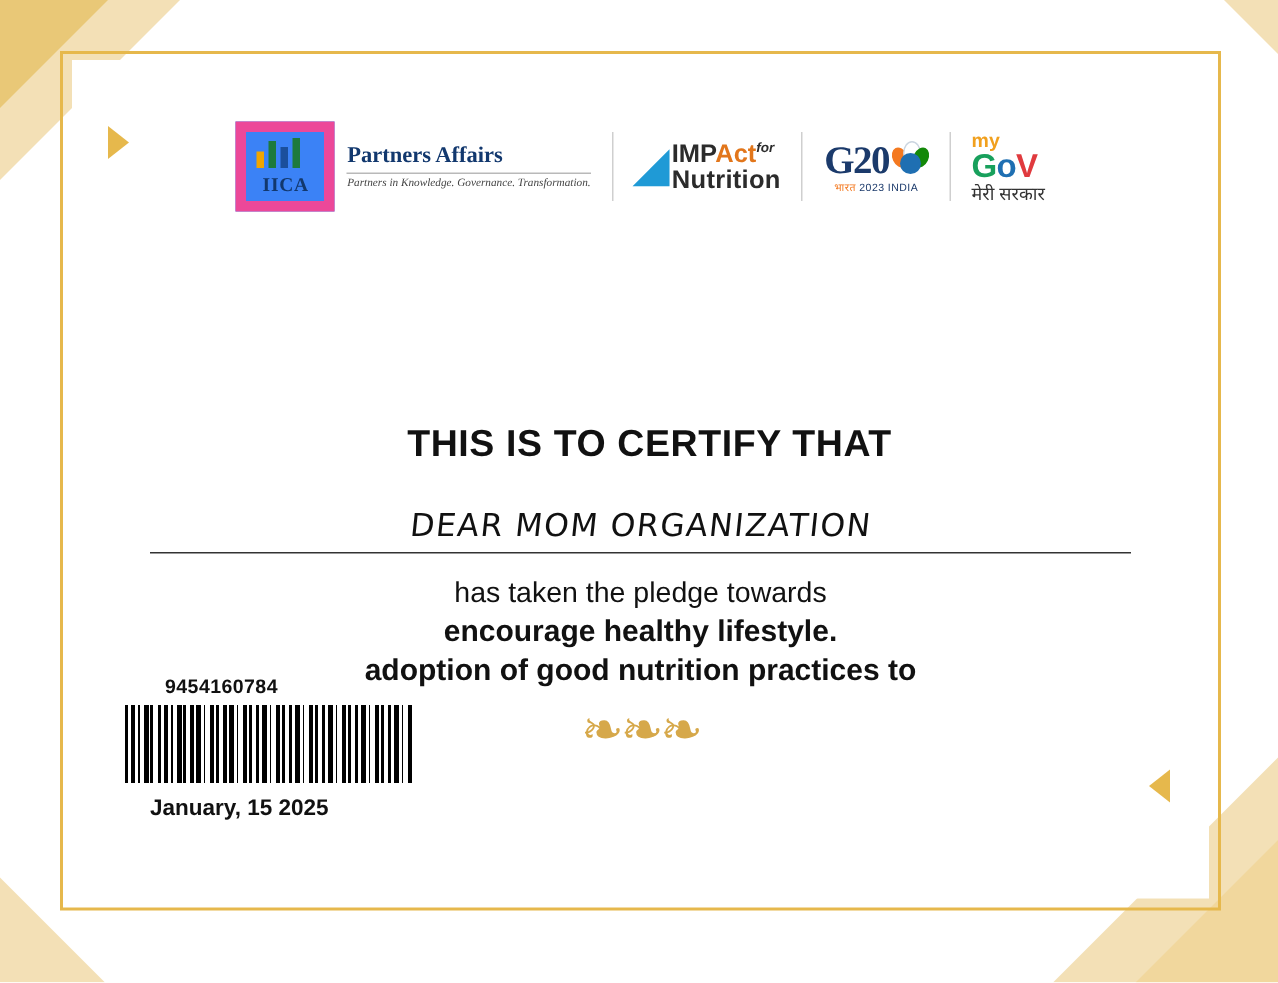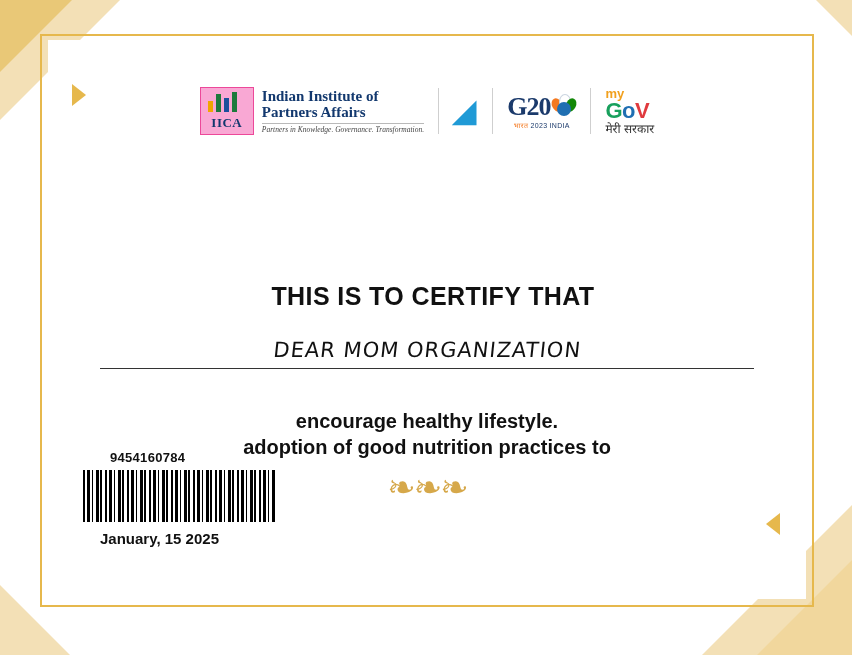--- a/index.html
+++ b/index.html
@@ -117,22 +117,22 @@
   }
   .logo-sep {
     width: 1px;
     height: 46px;
     background: #cfcfcf;
   }
 
   
   .iica-mark {
     width: 52px; height: 46px;
-    background: #f9a8d4;
-    border: 1px solid #ec4899;
+    background: #3b82f6;
+    border: 7px solid #ec4899;
     position: relative;
     margin-right: 8px;
     overflow: hidden;
   }
   .iica-bars {
     position: absolute;
     top: 4px; left: 7px;
     display: flex;
     gap: 3px;
     align-items: flex-end;
@@ -385,30 +385,35 @@
         <div class="iica-mark">
           <div class="iica-bars">
               <i></i>
               <i></i>
               <i></i>
               <i></i>
             </div>
           <div class="iica-word">IICA</div>
         </div>
         <div class="iica-text">
-          <div class="l1">Indian Institute of</div>
           <div class="l2">Partners Affairs</div>
           <div class="l3">Partners in Knowledge. Governance. Transformation.</div>
         </div>
       </div>
 
       <div class="logo-sep"></div>
 
       <div class="logo-block ifn">
         <div class="ifn-swoosh">◢</div>
+        <div class="ifn-text">
+          <div class="ifn-l1">
+            <span>IMP</span><span class="act">Act</span><span class="ifn-for">for</span>
+          </div>
+          <div class="ifn-l2">Nutrition</div>
+        </div>
       </div>
 
       <div class="logo-sep"></div>
 
       <div class="logo-block">
         <div class="g20">
           <div class="g20-top">
             <span class="g20-letters">G20</span>
             <span class="g20-lotus">
               <span class="petal p1"></span>
@@ -439,20 +444,21 @@
     </div>
 
 
     <div class="certify-line">THIS IS TO CERTIFY THAT</div>
 
     <div class="name-wrap">
       <div class="name-text">DEAR MOM ORGANIZATION</div>
       <div class="name-rule"></div>
     </div>
 
+    <div class="pledge-1">has taken the pledge towards</div>
     <div class="pledge-2">
       <div>encourage healthy lifestyle.</div>
       <div>adoption of good nutrition practices to</div>
     </div>
 
     <div class="flourish">❧❧❧</div>
 
     <div class="code-number">9454160784</div>
     <div class="barcode"></div>
     <div class="issue-date">January, 15 2025</div>

